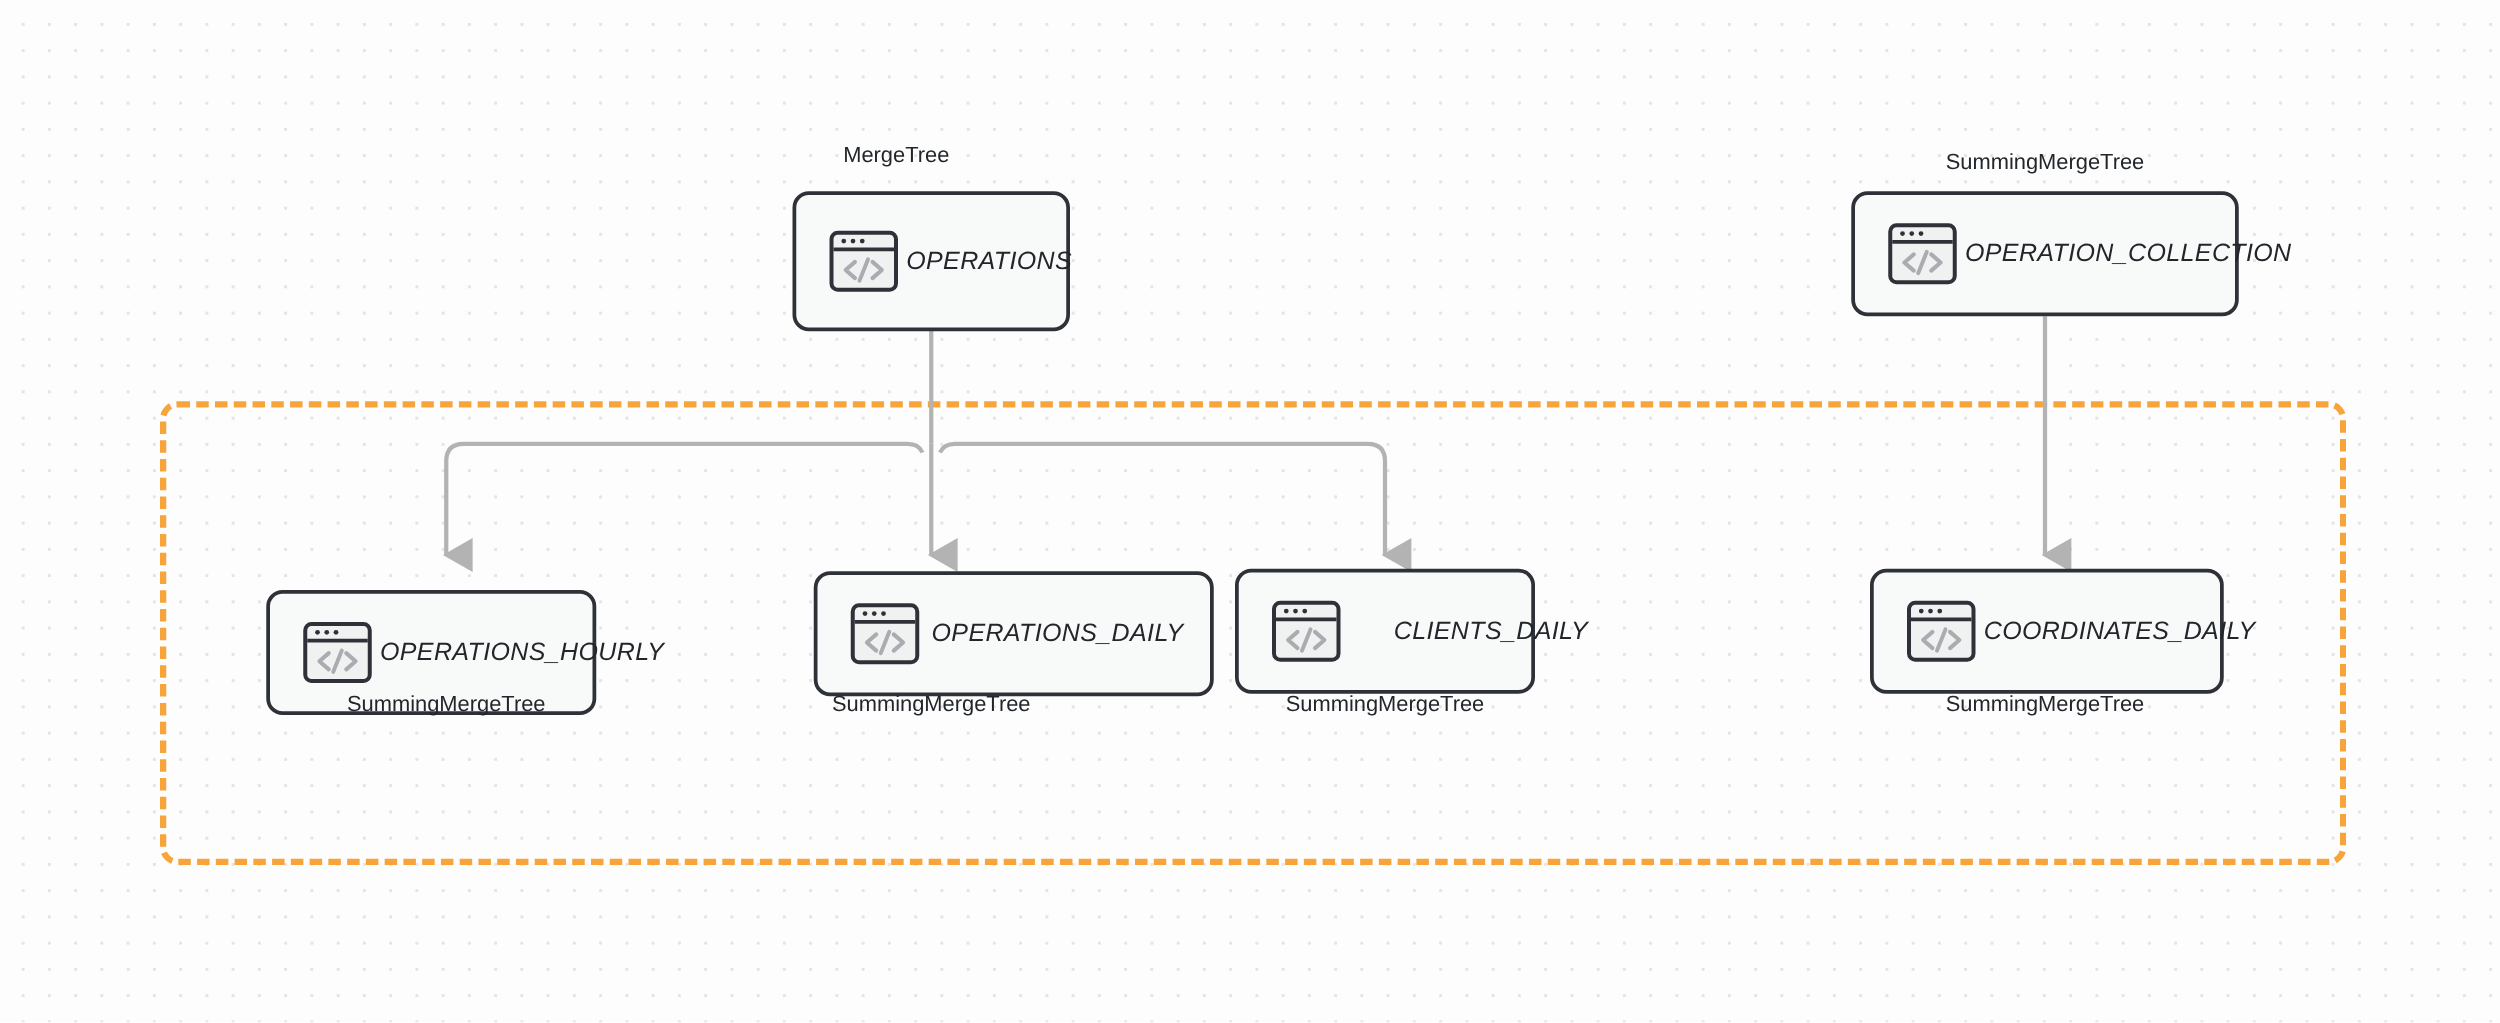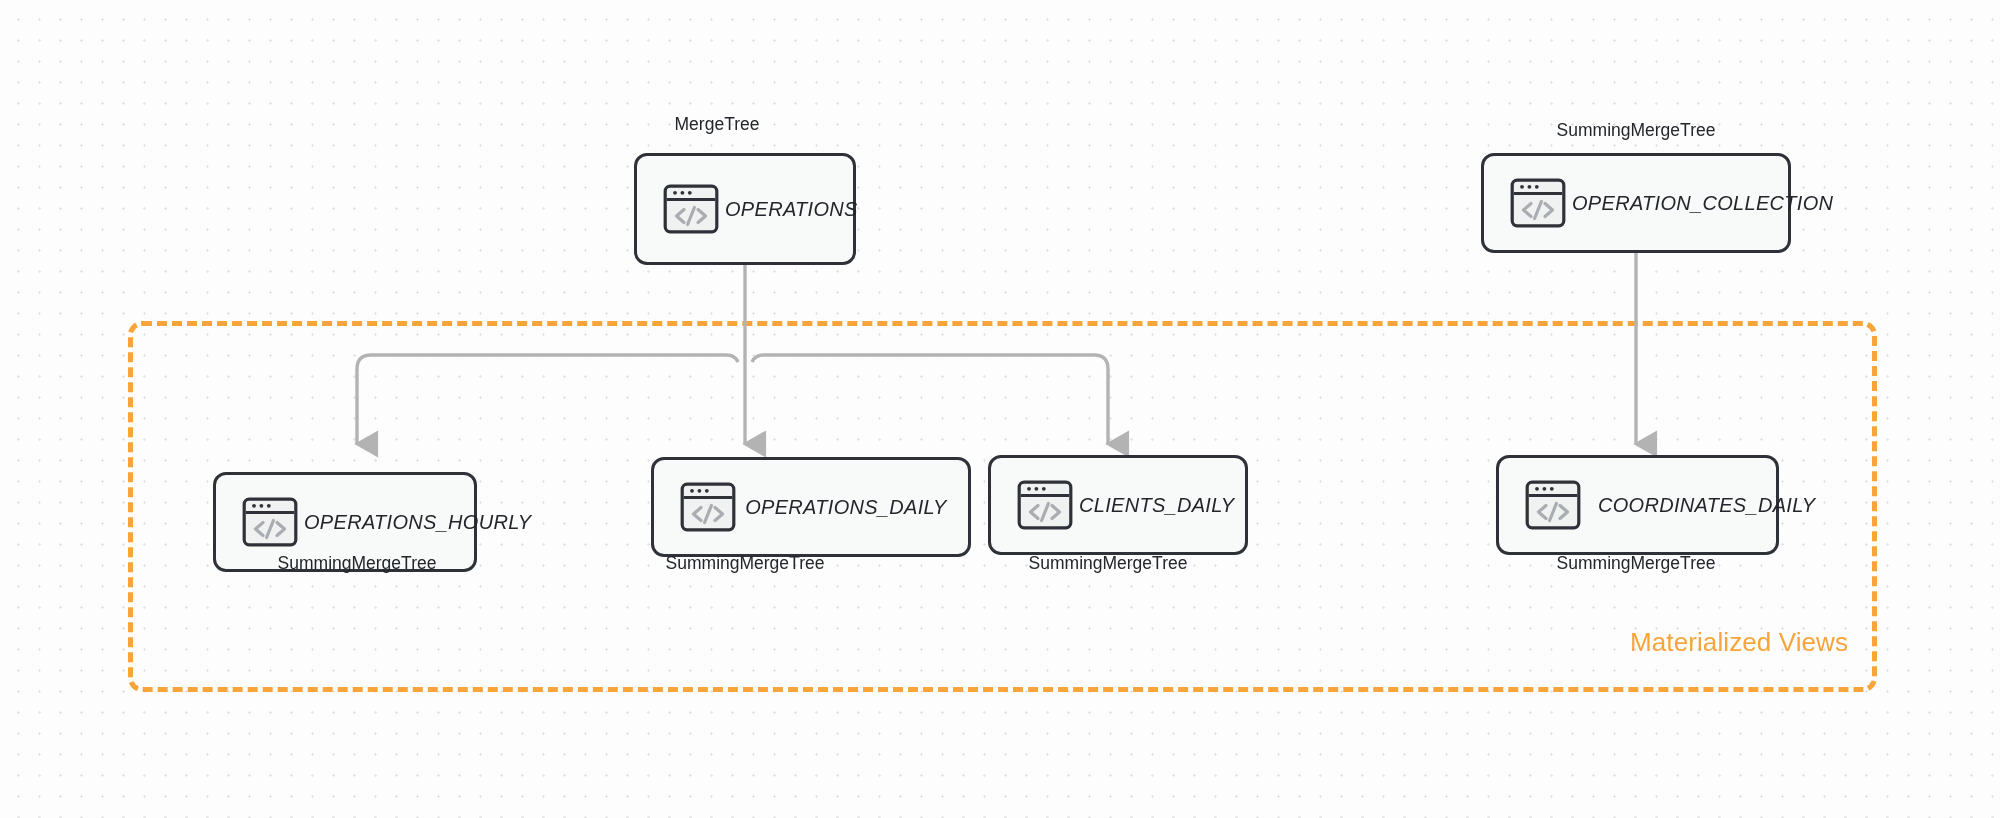--- a/index.html
+++ b/index.html
@@ -85,21 +85,20 @@
     text-align: center;
     z-index: 5;
   }
 </style>
 </head>
 <body>
 
 <div id="canvas">
 
   <div class="mv-group" id="mv-group" style="left: 128px; top: 321px; width: 1749px; height: 371px; border-color: rgb(247, 165, 59);"></div>
-  <div class="mv-group-label" id="mv-group-label" style="left: 1630px; top: 627px; color: rgb(247, 165, 59);">Materialized Views</div>
 
   <svg class="edges" viewBox="0 0 2000 818" width="2000" height="818">
     <defs>
       <marker id="arrowhead" markerWidth="9" markerHeight="9" refX="4.2" refY="7.4" orient="auto" markerUnits="strokeWidth">
         <polygon points="0.2,1.2 8.2,1.2 4.2,8.2" fill="#b3b3b3"></polygon>
       </marker>
     </defs>
 
     <path d="M745,253 L745,355" fill="none" stroke="#b3b3b3" stroke-width="3.4" stroke-linecap="butt"></path>
 
@@ -162,35 +161,35 @@
             <circle cx="12" cy="8.8" r="1.9" fill="#2e3238"></circle>
             <circle cx="19.4" cy="8.8" r="1.9" fill="#2e3238"></circle>
             <circle cx="26.8" cy="8.8" r="1.9" fill="#2e3238"></circle>
             <polyline points="21,25.5 13.5,32 21,38.5" fill="none" stroke="#a9adb1" stroke-width="3.2" stroke-linecap="round" stroke-linejoin="round"></polyline>
             <polyline points="35,25.5 42.5,32 35,38.5" fill="none" stroke="#a9adb1" stroke-width="3.2" stroke-linecap="round" stroke-linejoin="round"></polyline>
             <line x1="31.4" y1="23.5" x2="24.6" y2="40.5" stroke="#a9adb1" stroke-width="3.2" stroke-linecap="round"></line>
           </svg></span>
         <span class="node-label">OPERATIONS_DAILY</span>
       </div>
       <div class="engine-caption" style="left: 745px; top: 563px; transform: translate(-50%, -50%);">SummingMergeTree</div>
-      <div class="node" style="left: 988px; top: 455px; width: 260px; height: 100px;">
+      <div class="node" style="left: 988px; top: 455px; width: 240px; height: 100px; gap: 36px;">
         <span class="node-icon"><svg viewBox="0 0 56 50" width="56" height="50">
             <rect x="2.2" y="2.2" width="51.6" height="45.6" rx="5" ry="5" fill="#f0f1f1" stroke="#2e3238" stroke-width="3.2"></rect>
             <line x1="3.8" y1="15.4" x2="52.2" y2="15.4" stroke="#2e3238" stroke-width="3"></line>
             <circle cx="12" cy="8.8" r="1.9" fill="#2e3238"></circle>
             <circle cx="19.4" cy="8.8" r="1.9" fill="#2e3238"></circle>
             <circle cx="26.8" cy="8.8" r="1.9" fill="#2e3238"></circle>
             <polyline points="21,25.5 13.5,32 21,38.5" fill="none" stroke="#a9adb1" stroke-width="3.2" stroke-linecap="round" stroke-linejoin="round"></polyline>
             <polyline points="35,25.5 42.5,32 35,38.5" fill="none" stroke="#a9adb1" stroke-width="3.2" stroke-linecap="round" stroke-linejoin="round"></polyline>
             <line x1="31.4" y1="23.5" x2="24.6" y2="40.5" stroke="#a9adb1" stroke-width="3.2" stroke-linecap="round"></line>
           </svg></span>
         <span class="node-label">CLIENTS_DAILY</span>
       </div>
       <div class="engine-caption" style="left: 1108px; top: 563px; transform: translate(-50%, -50%);">SummingMergeTree</div>
-      <div class="node" style="left: 1496px; top: 455px; width: 283px; height: 100px; gap: 11px;">
+      <div class="node" style="left: 1496px; top: 455px; width: 283px; height: 100px;">
         <span class="node-icon"><svg viewBox="0 0 56 50" width="56" height="50">
             <rect x="2.2" y="2.2" width="51.6" height="45.6" rx="5" ry="5" fill="#f0f1f1" stroke="#2e3238" stroke-width="3.2"></rect>
             <line x1="3.8" y1="15.4" x2="52.2" y2="15.4" stroke="#2e3238" stroke-width="3"></line>
             <circle cx="12" cy="8.8" r="1.9" fill="#2e3238"></circle>
             <circle cx="19.4" cy="8.8" r="1.9" fill="#2e3238"></circle>
             <circle cx="26.8" cy="8.8" r="1.9" fill="#2e3238"></circle>
             <polyline points="21,25.5 13.5,32 21,38.5" fill="none" stroke="#a9adb1" stroke-width="3.2" stroke-linecap="round" stroke-linejoin="round"></polyline>
             <polyline points="35,25.5 42.5,32 35,38.5" fill="none" stroke="#a9adb1" stroke-width="3.2" stroke-linecap="round" stroke-linejoin="round"></polyline>
             <line x1="31.4" y1="23.5" x2="24.6" y2="40.5" stroke="#a9adb1" stroke-width="3.2" stroke-linecap="round"></line>
           </svg></span>

